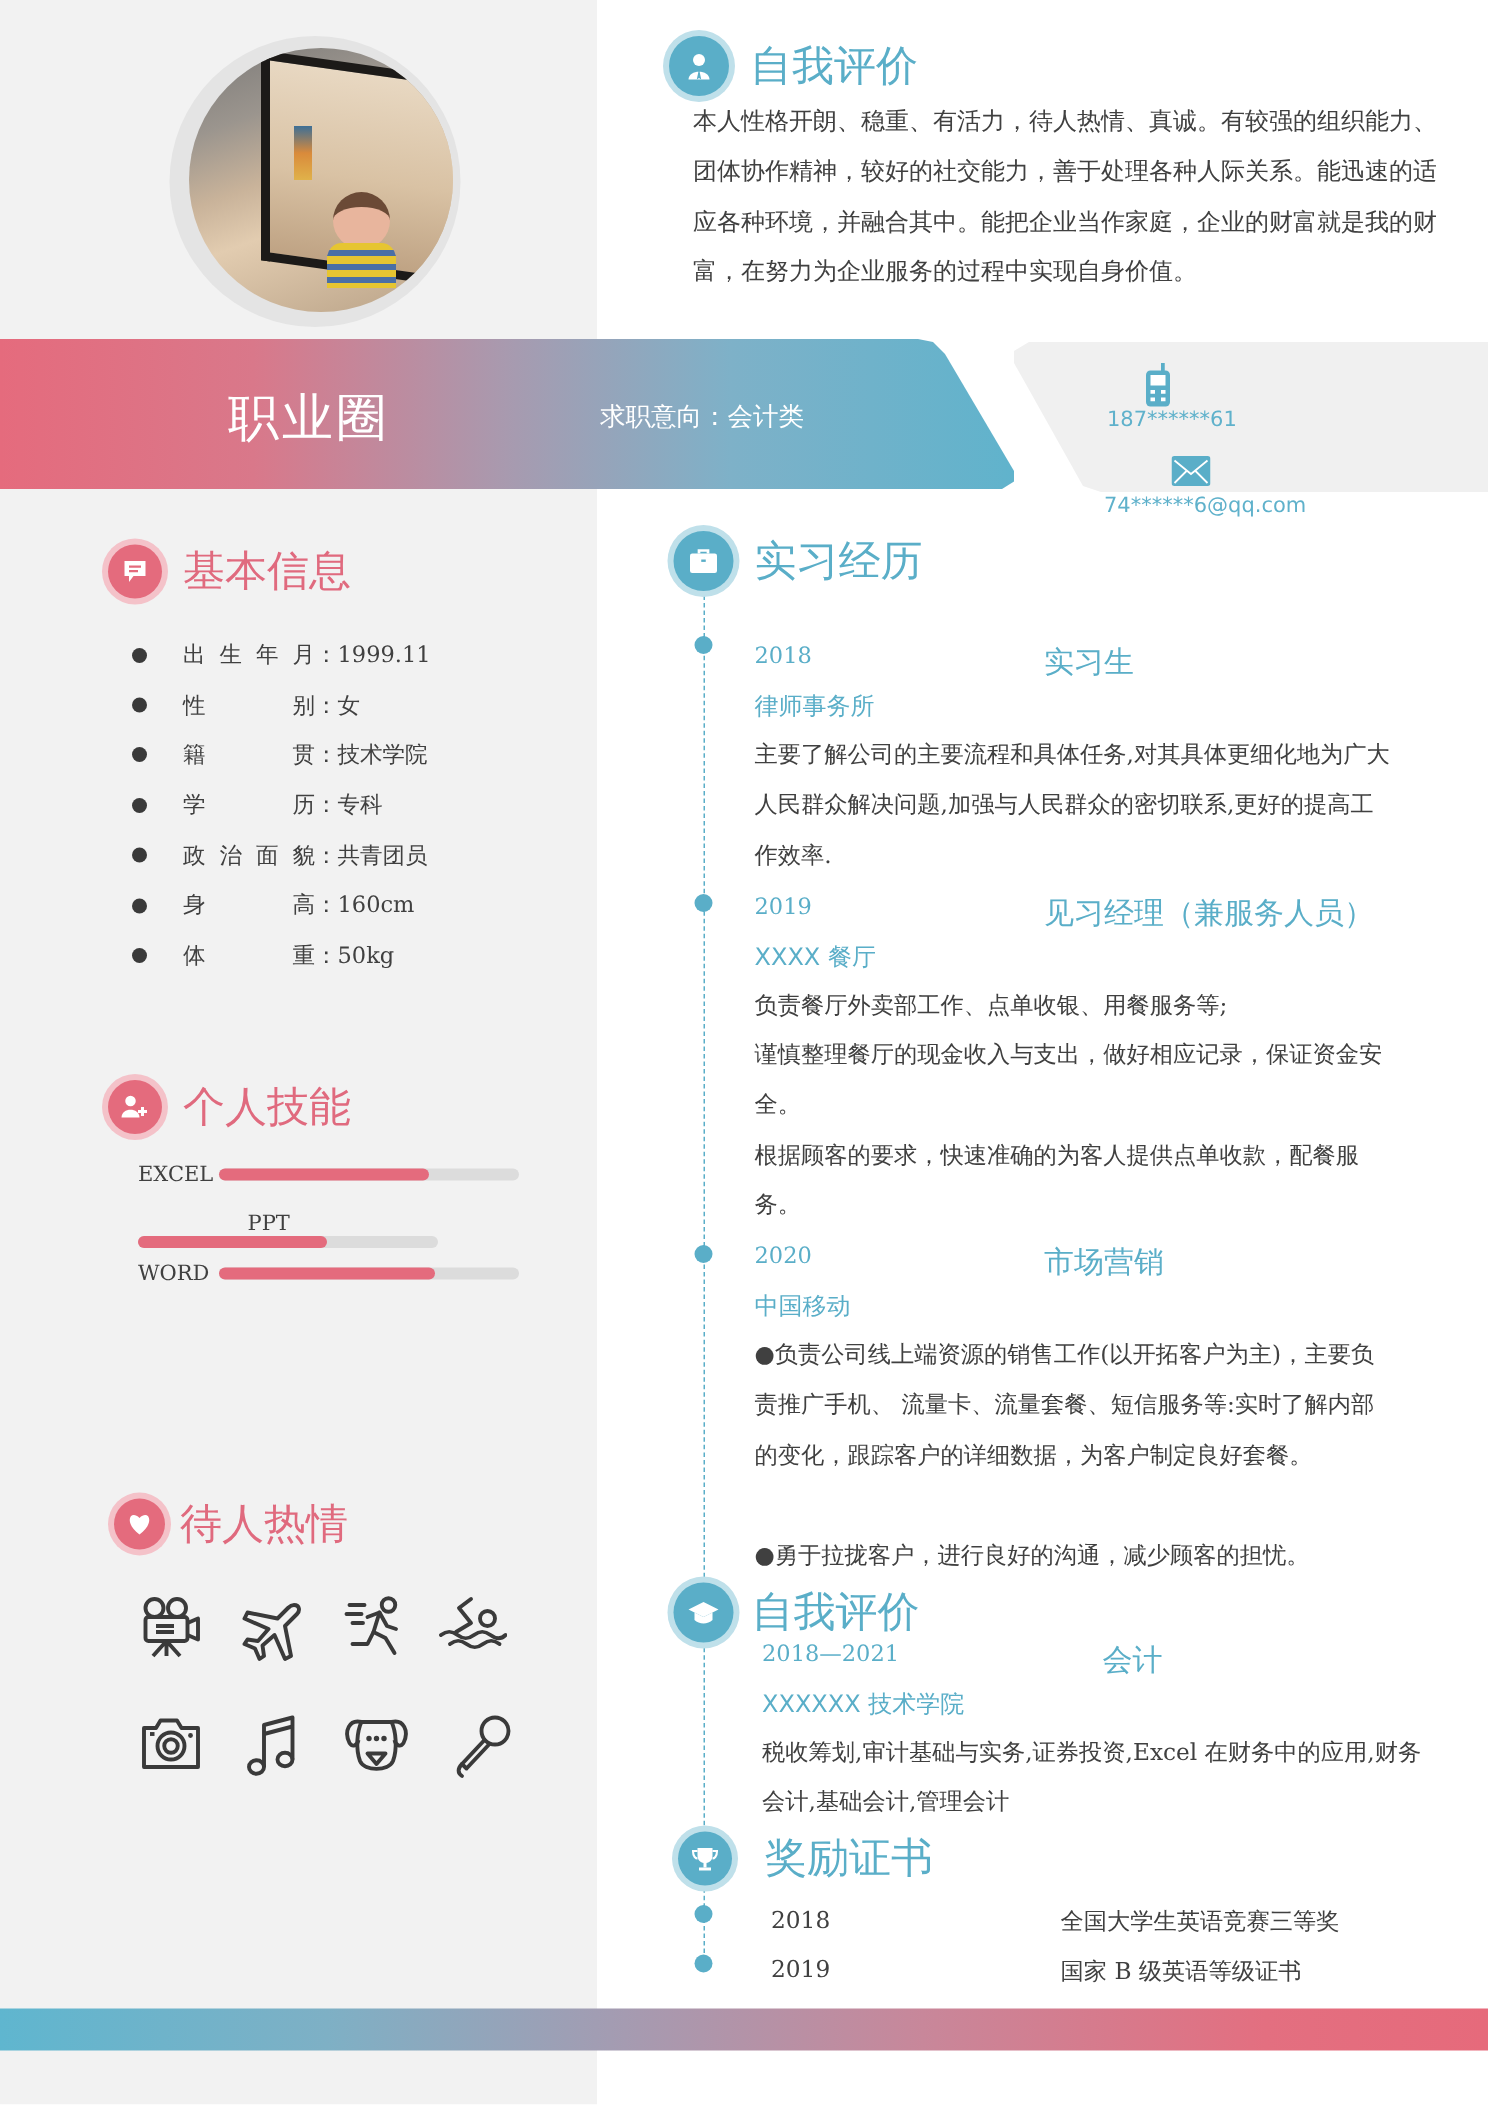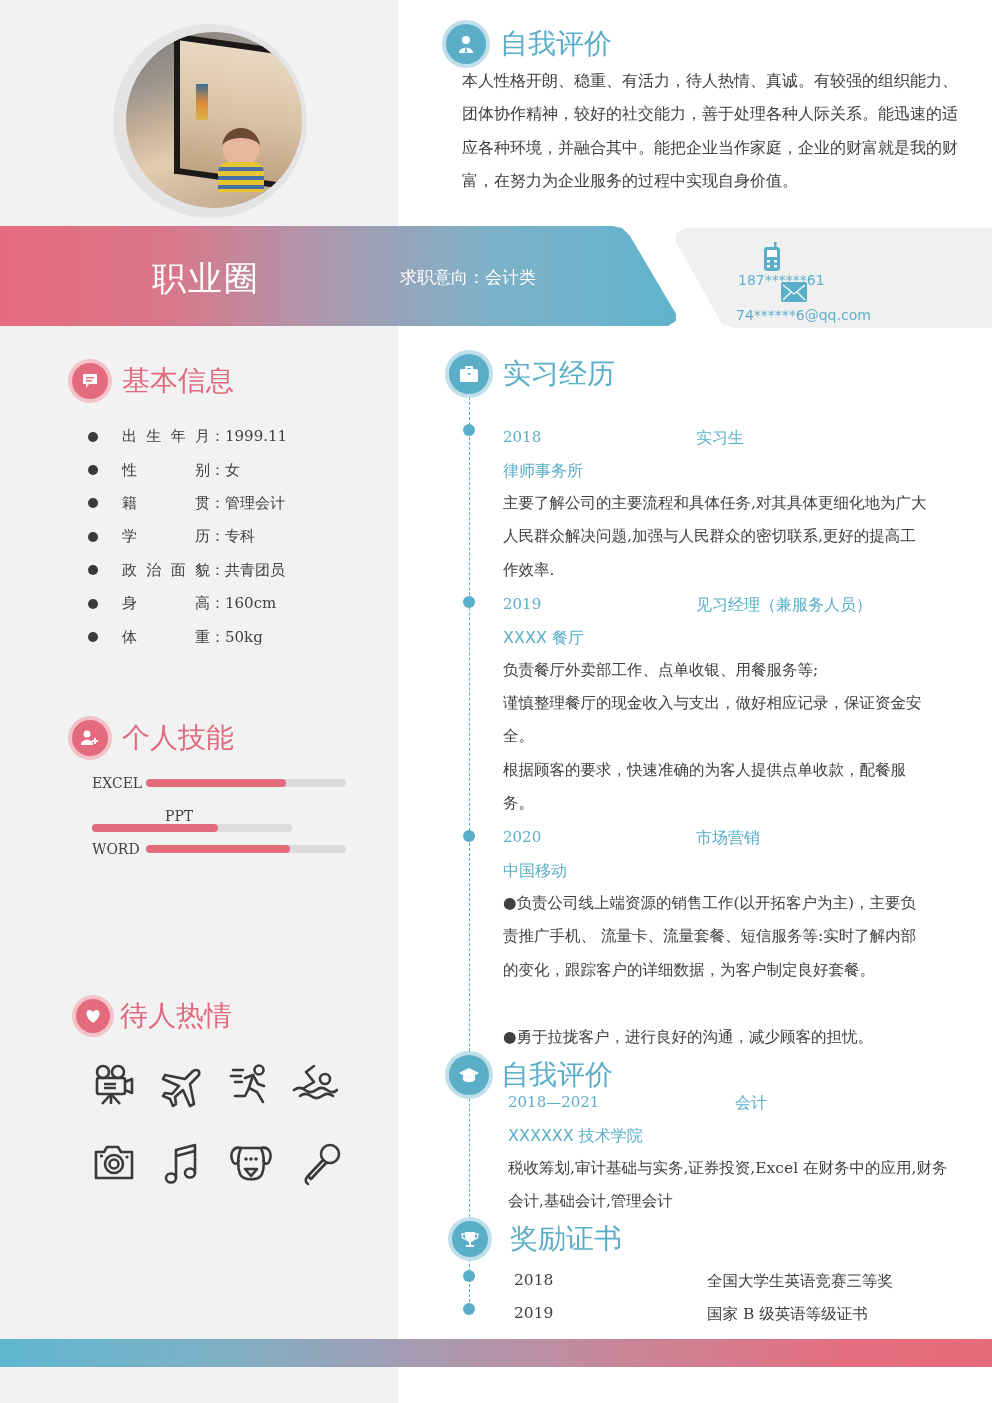--- a/index.html
+++ b/index.html
@@ -23,21 +23,21 @@
   .banner { position: absolute; left: 0; top: 226px; width: 676px; height: 100px;
     background: linear-gradient(90deg, #e56b7d 0%, #d9788a 25%, #a89aaf 50%, #7eb1c8 72%, #60b3cc 100%);
     clip-path: polygon(0 0, 612px 0, 622px 2px, 630px 10px, 676px 88px, 676px 95px, 668px 100px, 0 100px); }
   .banner-name { position: absolute; left: 152px; top: 256px; font-family: "DejaVu Sans", sans-serif; font-size: 34px; color: #ffffff; letter-spacing: 2px; }
   .banner-intent { position: absolute; left: 400px; top: 266px; font-family: "DejaVu Sans", sans-serif; font-size: 17px; color: #ffffff; }
 
   .contact-box { position: absolute; left: 674px; top: 228px; width: 318px; height: 100px; background: #f0f0f0;
     clip-path: polygon(12px 0, 318px 0, 318px 100px, 60px 100px, 48px 96px, 2px 14px, 2px 6px); }
   .contact-row { position: absolute; display: flex; align-items: center; font-family: "DejaVu Sans", sans-serif; font-size: 14px; color: #5fb1cb; flex-direction: column; }
   .contact-row.phone { left: 738px; top: 242px; }
-  .contact-row.mail { left: 736px; top: 277px; text-align: center; }
+  .contact-row.mail { left: 736px; top: 299px; text-align: center; }
   .contact-row .ico { width: 26px; height: 30px; margin-right: 18px; display: flex; align-items: center; justify-content: center; }
 
   
   .sec-head { position: absolute; display: flex; align-items: center; }
   .sec-icon { width: 40px; height: 40px; border-radius: 50%; display: flex; align-items: center; justify-content: center; }
   .sec-icon.pink { background: #e46b7d; box-shadow: 0 0 0 4px #f4c2c9; }
   .sec-icon.blue { background: #5aaec8; box-shadow: 0 0 0 4px #bfe0ea; }
   .sec-title { font-family: "DejaVu Sans", sans-serif; font-size: 28px; margin-left: 14px; }
   .sec-title.pink { color: #e06a7e; }
   .sec-title.blue { color: #5aaec8; }
@@ -57,21 +57,21 @@
   
   .hobby { position: absolute; width: 46px; height: 46px; }
 
   
   .self-text { position: absolute; left: 462px; top: 64px; width: 500px; font-size: 16px; line-height: 33.4px; color: #404040; }
 
   
   .timeline-line { position: absolute; left: 469px; top: 392px; width: 0; height: 920px; border-left: 1px dashed #5aaec8; }
   .tl-dot { position: absolute; width: 12px; height: 12px; border-radius: 50%; background: #5aaec8; }
   .job-head { position: absolute; font-size: 15px; color: #5aaec8; }
-  .job-role { position: absolute; font-family: "DejaVu Sans", sans-serif; font-size: 16px; color: #5aaec8; }
+  .job-role { position: absolute; font-family: "DejaVu Sans", sans-serif; font-size: 20px; color: #5aaec8; }
   .job-co { position: absolute; font-family: "DejaVu Sans", sans-serif; font-size: 16px; color: #5aaec8; }
   .body-text { position: absolute; font-size: 15.5px; line-height: 33.4px; color: #404040; width: 430px; }
   .award-row { position: absolute; font-size: 15.5px; color: #404040; }
 
   .bottom-bar { position: absolute; left: 0; top: 1339px; width: 992px; height: 28px;
     background: linear-gradient(90deg, #5fb6cf 0%, #7eb0c5 22%, #a59bb1 42%, #c8879a 62%, #e36f80 85%, #e66a7b 100%); }
 </style>
 </head>
 <body>
 
@@ -156,21 +156,21 @@
         <span>别</span>
       </span>
       <span>：女</span>
     </li>
   <li>
       <span class="dot"></span>
       <span class="lbl">
         <span>籍</span>
         <span>贯</span>
       </span>
-      <span>：管理会计</span>
+      <span>：技术学院</span>
     </li>
   <li>
       <span class="dot"></span>
       <span class="lbl">
         <span>学</span>
         <span>历</span>
       </span>
       <span>：专科</span>
     </li>
   <li>

